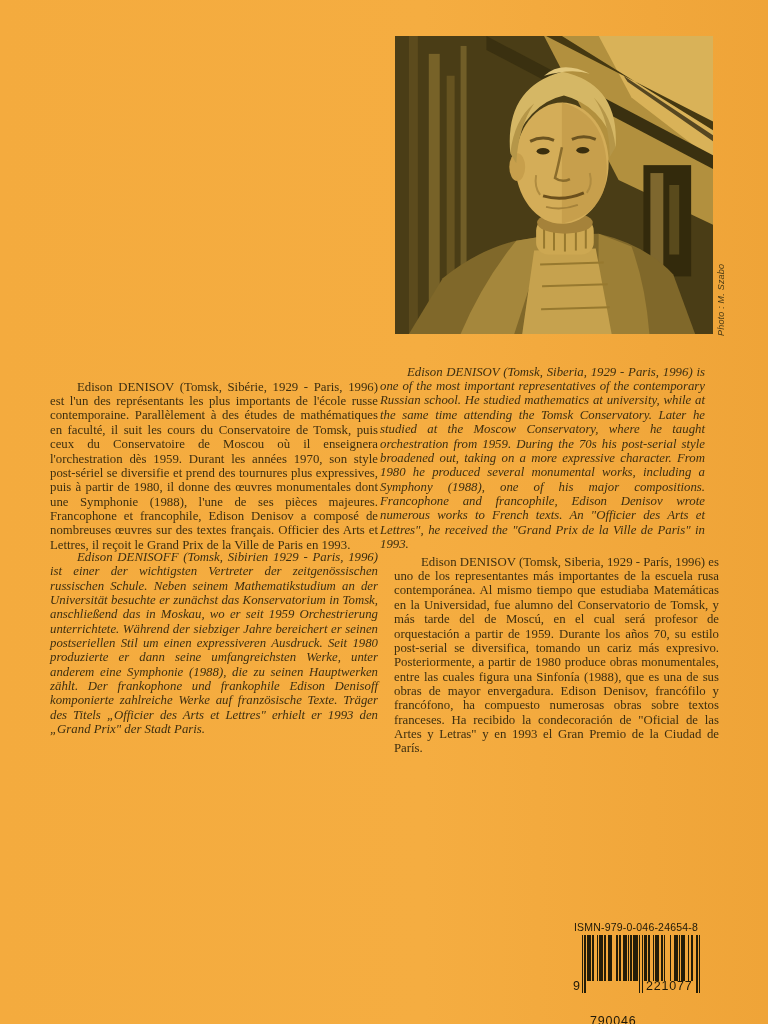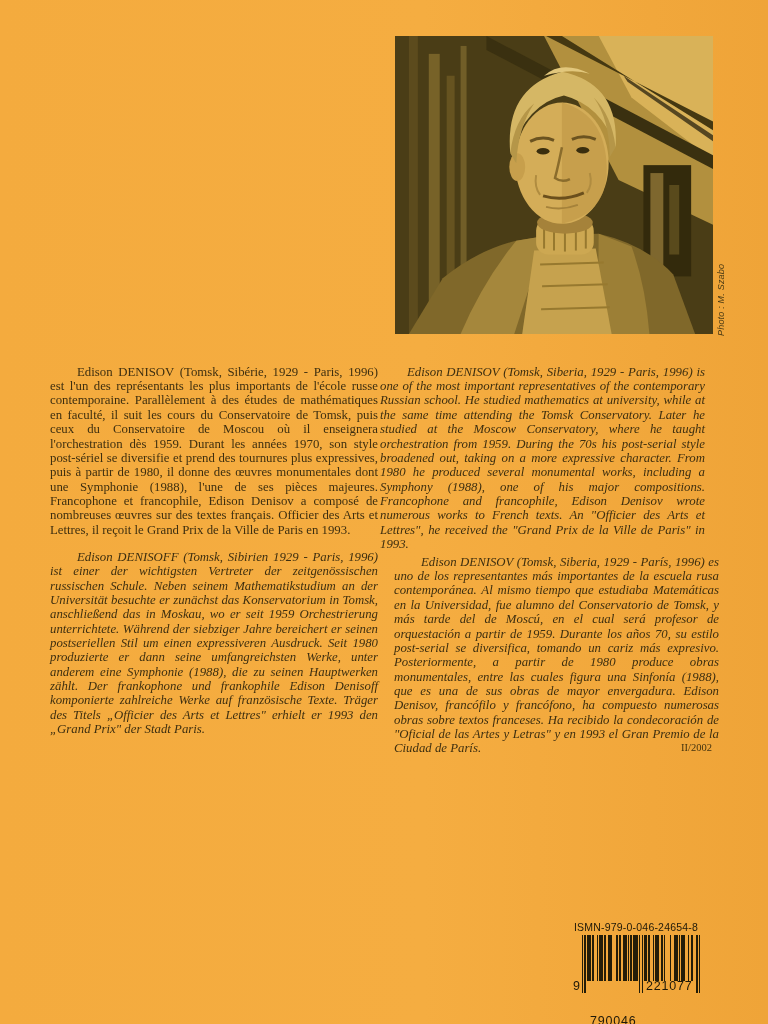--- a/index.html
+++ b/index.html
@@ -22,24 +22,24 @@
     font-family:"Liberation Sans",sans-serif;
     font-style:italic;font-size:9px;letter-spacing:.2px;color:#4a3a14;
     white-space:nowrap;
   }
   .para{
     position:absolute;width:328px;
     font-size:12.8px;line-height:14.35px;
     text-align:justify;text-indent:27px;
   }
   .para.italic{font-style:italic;}
-  .p-fr{left:50px;top:352px;}
+  .p-fr{left:50px;top:367px;}
   .p-en{left:380px;top:352px;width:325px;}
   .p-de{left:50px;top:542px;margin-top:8px;}
-  .p-es{left:394px;top:542px;width:325px;font-style:italic;}
+  .p-es{left:394px;top:542px;width:325px;}
   .edition-code{
     position:absolute;left:394px;top:742px;width:318px;
     text-align:right;font-size:10.5px;color:#43330f;
   }
   .barcode-block{
     position:absolute;left:574px;top:921px;width:142px;height:84px;
     color:#1f1909;
   }
   .ismn-label{
     position:absolute;left:0;top:0;width:142px;
@@ -124,21 +124,20 @@
       <path d="M196 138 Q199 150 193 158" stroke="#b08c40" stroke-width="2" fill="none"></path>
     </svg>
   </div>
   <div class="photo-credit">Photo : M. Szabo</div>
 
   <p class="para p-fr">Edison DENISOV (Tomsk, Sibérie, 1929 - Paris, 1996) est l'un des représentants les plus importants de l'école russe contemporaine. Parallèlement à des études de mathématiques en faculté, il suit les cours du Conservatoire de Tomsk, puis ceux du Conservatoire de Moscou où il enseignera l'orchestration dès 1959. Durant les années 1970, son style post-sériel se diversifie et prend des tournures plus expressives, puis à partir de 1980, il donne des œuvres monumentales dont une Symphonie (1988), l'une de ses pièces majeures. Francophone et francophile, Edison Denisov a composé de nombreuses œuvres sur des textes français. Officier des Arts et Lettres, il reçoit le Grand Prix de la Ville de Paris en 1993.</p>
   <p class="para p-en italic">Edison DENISOV (Tomsk, Siberia, 1929 - Paris, 1996) is one of the most important representatives of the contemporary Russian school. He studied mathematics at university, while at the same time attending the Tomsk Conservatory. Later he studied at the Moscow Conservatory, where he taught orchestration from 1959. During the 70s his post-serial style broadened out, taking on a more expressive character. From 1980 he produced several monumental works, including a Symphony (1988), one of his major compositions. Francophone and francophile, Edison Denisov wrote numerous works to French texts. An "Officier des Arts et Lettres", he received the "Grand Prix de la Ville de Paris" in 1993.</p>
   <p class="para p-de italic">Edison DENISOFF (Tomsk, Sibirien 1929 - Paris, 1996) ist einer der wichtigsten Vertreter der zeitgenössischen russischen Schule. Neben seinem Mathematikstudium an der Universität besuchte er zunächst das Konservatorium in Tomsk, anschließend das in Moskau, wo er seit 1959 Orchestrierung unterrichtete. Während der siebziger Jahre bereichert er seinen postseriellen Stil um einen expressiveren Ausdruck. Seit 1980 produzierte er dann seine umfangreichsten Werke, unter anderem eine Symphonie (1988), die zu seinen Hauptwerken zählt. Der frankophone und frankophile Edison Denisoff komponierte zahlreiche Werke auf französische Texte. Träger des Titels „Officier des Arts et Lettres" erhielt er 1993 den „Grand Prix" der Stadt Paris.</p>
   <p class="para p-es">Edison DENISOV (Tomsk, Siberia, 1929 - París, 1996) es uno de los representantes más importantes de la escuela rusa contemporánea. Al mismo tiempo que estudiaba Matemáticas en la Universidad, fue alumno del Conservatorio de Tomsk, y más tarde del de Moscú, en el cual será profesor de orquestación a partir de 1959. Durante los años 70, su estilo post-serial se diversifica, tomando un cariz más expresivo. Posteriormente, a partir de 1980 produce obras monumentales, entre las cuales figura una Sinfonía (1988), que es una de sus obras de mayor envergadura. Edison Denisov, francófilo y francófono, ha compuesto numerosas obras sobre textos franceses. Ha recibido la condecoración de "Oficial de las Artes y Letras" y en 1993 el Gran Premio de la Ciudad de París.</p>
 
-  <div class="edition-code">II/2002</div>
 
   <div class="barcode-block">
     <div class="ismn-label">ISMN-979-0-046-24654-8</div>
     <svg class="bars" viewBox="0 0 117 58" preserveAspectRatio="none" shape-rendering="crispEdges">
         <rect x="0.00" y="0" width="1.23" height="58"></rect>
         <rect x="2.46" y="0" width="1.23" height="58"></rect>
         <rect x="4.93" y="0" width="1.23" height="46"></rect>
         <rect x="6.16" y="0" width="1.23" height="46"></rect>
         <rect x="7.39" y="0" width="1.23" height="46"></rect>
         <rect x="9.85" y="0" width="1.23" height="46"></rect>

